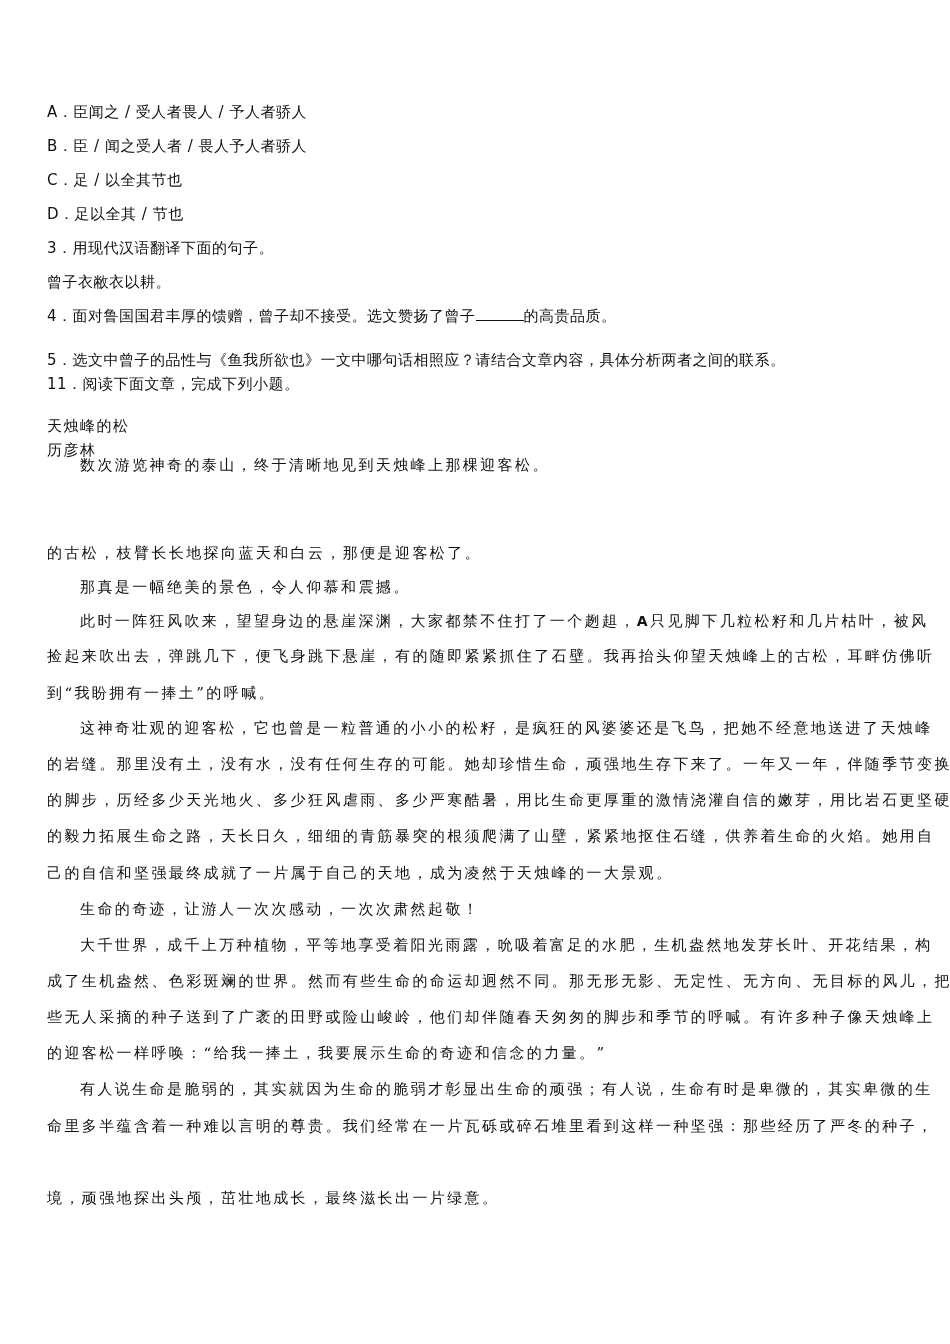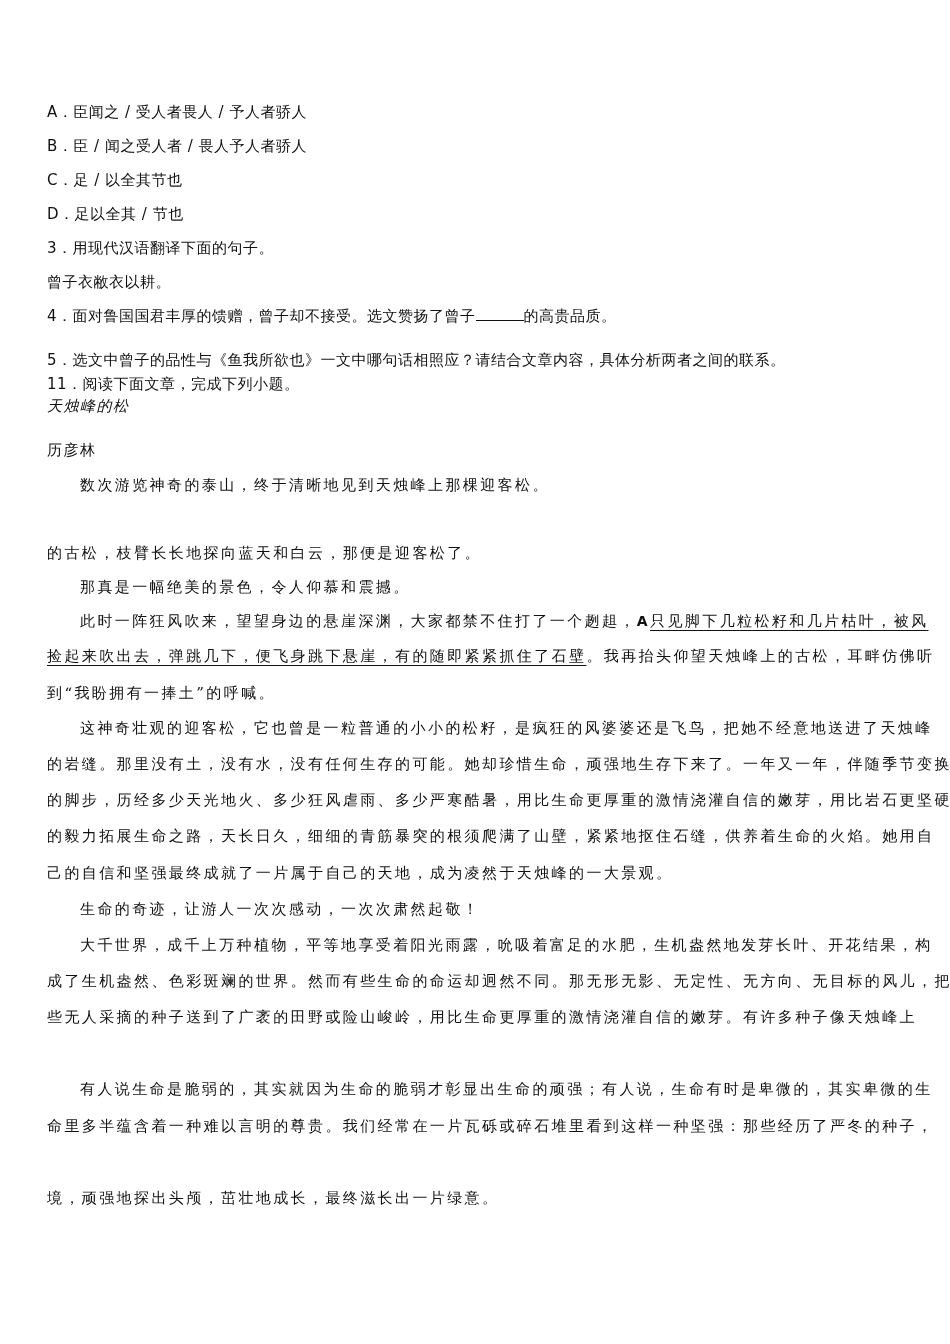--- a/index.html
+++ b/index.html
@@ -3,21 +3,21 @@
 <meta charset="utf-8">
 <style>
   html, body { margin: 0; padding: 0; background: #ffffff; }
   body { width: 950px; height: 1344px; position: relative; overflow: hidden;
          font-family: "DejaVu Serif", "Liberation Serif", serif; color: #111111; }
   .page { position: absolute; left: 0; top: 0; width: 882px; height: 1344px; }
   .line { position: absolute; left: 47px; white-space: nowrap; font-size: 15px; line-height: 20px; }
   .line.q { font-family: "DejaVu Sans", "Liberation Sans", sans-serif; letter-spacing: 0.5px; }
   .line.p { letter-spacing: 2.4px; }
   .line.indent { left: 80px; }
-  .u { text-decoration: underline; text-underline-offset: 4px; }
+  .u { text-underline-offset: 4px; }
   .blank { display: inline-block; width: 48px; border-bottom: 1px solid #111; height: 14px; vertical-align: baseline; }
   .justify { width: 852px; text-align-last: justify; text-align: justify; }
   .justify.indent { width: 819px; }
 </style>
 </head>
 <body>
 
 <div class="page">
 
   <div class="line q" style="top:102px">
@@ -43,39 +43,40 @@
   </div>
 
   <div class="line q" style="top:350px">
     <span>5．</span><span>选文中曾子的品性与《鱼我所欲也》一文中哪句话相照应？请结合文章内容，具体分析两者之间的联系。</span>
   </div>
 
   <div class="line q" style="top:374px">
     <span>11．</span><span>阅读下面文章，完成下列小题。</span>
   </div>
 
-  <div class="line p" style="top:396px; letter-spacing:1.5px;font-style:italic;">天烛峰的松</div>
+  <div class="line p" style="top:416px; letter-spacing:1.5px;">天烛峰的松</div>
   <div class="line p" style="top:440px; letter-spacing:1.5px;">历彦林</div>
 
-  <div class="line p indent" style="top:475px">数次游览神奇的泰山，终于清晰地见到天烛峰上那棵迎客松。</div>
+  <div class="line p indent" style="top:455px">数次游览神奇的泰山，终于清晰地见到天烛峰上那棵迎客松。</div>
   <div class="line p" style="top:543px">的古松，枝臂长长地探向蓝天和白云，那便是迎客松了。</div>
   <div class="line p indent" style="top:577px">那真是一幅绝美的景色，令人仰慕和震撼。</div>
   <div class="line p indent justify" style="top:611px">
     <span>此时一阵狂风吹来，望望身边的悬崖深渊，大家都禁不住打了一个趔趄，</span><span style="font-family:'DejaVu Sans',sans-serif;font-weight:bold;font-size:14px;">A</span><span class="u">只见脚下几粒松籽和几片枯叶，被风</span>
   </div>
   <div class="line p justify" style="top:646px">
     <span class="u">捡起来吹出去，弹跳几下，便飞身跳下悬崖，有的随即紧紧抓住了石壁</span><span>。我再抬头仰望天烛峰上的古松，耳畔仿佛听</span>
   </div>
   <div class="line p" style="top:683px">到“我盼拥有一捧土”的呼喊。</div>
   <div class="line p indent justify" style="top:718px">这神奇壮观的迎客松，它也曾是一粒普通的小小的松籽，是疯狂的风婆婆还是飞鸟，把她不经意地送进了天烛峰</div>
   <div class="line p justify" style="top:754px">的岩缝。那里没有土，没有水，没有任何生存的可能。她却珍惜生命，顽强地生存下来了。一年又一年，伴随季节变换</div>
   <div class="line p justify" style="top:790px">的脚步，历经多少天光地火、多少狂风虐雨、多少严寒酷暑，用比生命更厚重的激情浇灌自信的嫩芽，用比岩石更坚硬</div>
   <div class="line p justify" style="top:826px">的毅力拓展生命之路，天长日久，细细的青筋暴突的根须爬满了山壁，紧紧地抠住石缝，供养着生命的火焰。她用自</div>
   <div class="line p" style="top:863px">己的自信和坚强最终成就了一片属于自己的天地，成为凌然于天烛峰的一大景观。</div>
   <div class="line p indent justify" style="top:935px">大千世界，成千上万种植物，平等地享受着阳光雨露，吮吸着富足的水肥，生机盎然地发芽长叶、开花结果，构</div>
   <div class="line p indent" style="top:899px">生命的奇迹，让游人一次次感动，一次次肃然起敬！</div>
   <div class="line p justify" style="top:971px">成了生机盎然、色彩斑斓的世界。然而有些生命的命运却迥然不同。那无形无影、无定性、无方向、无目标的风儿，把那</div>
-  <div class="line p justify" style="top:1007px">些无人采摘的种子送到了广袤的田野或险山峻岭，用比生命更厚重的激情浇灌自信的嫩芽。有许多种子像天烛峰上</div>
+  <div class="line p justify" style="top:1007px">些无人采摘的种子送到了广袤的田野或险山峻岭，他们却伴随春天匆匆的脚步和季节的呼喊。有许多种子像天烛峰上</div>
+  <div class="line p" style="top:1043px">的迎客松一样呼唤：“给我一捧土，我要展示生命的奇迹和信念的力量。”</div>
   <div class="line p indent justify" style="top:1079px">有人说生命是脆弱的，其实就因为生命的脆弱才彰显出生命的顽强；有人说，生命有时是卑微的，其实卑微的生</div>
   <div class="line p justify" style="top:1116px">命里多半蕴含着一种难以言明的尊贵。我们经常在一片瓦砾或碎石堆里看到这样一种坚强：那些经历了严冬的种子，</div>
   <div class="line p" style="top:1188px">境，顽强地探出头颅，茁壮地成长，最终滋长出一片绿意。</div>
 
 </div>
 
 </body></html>

